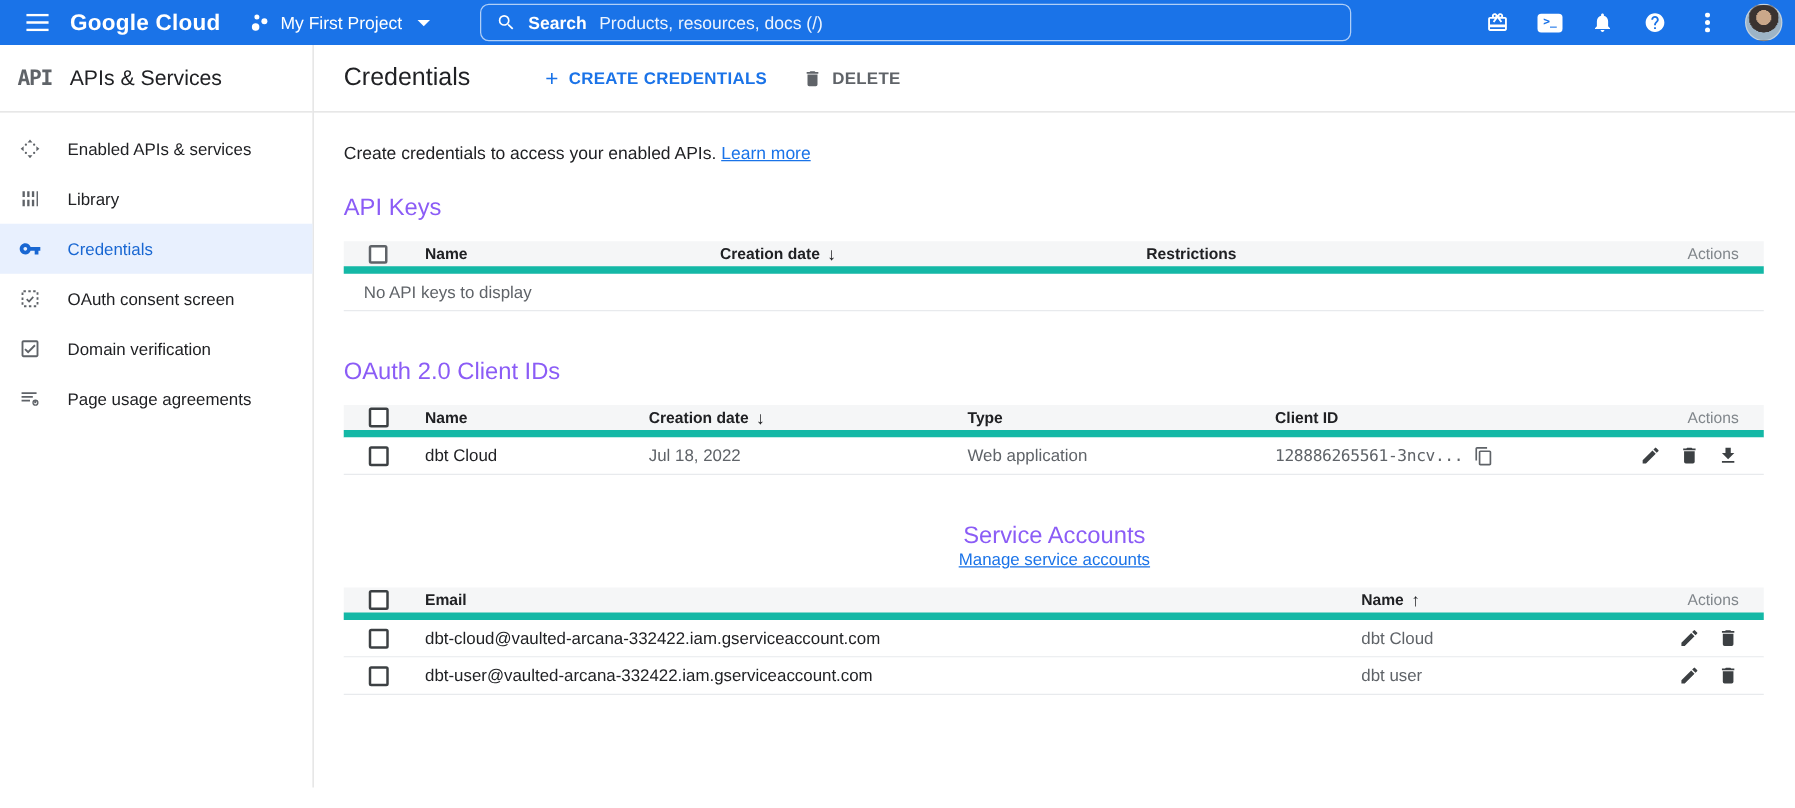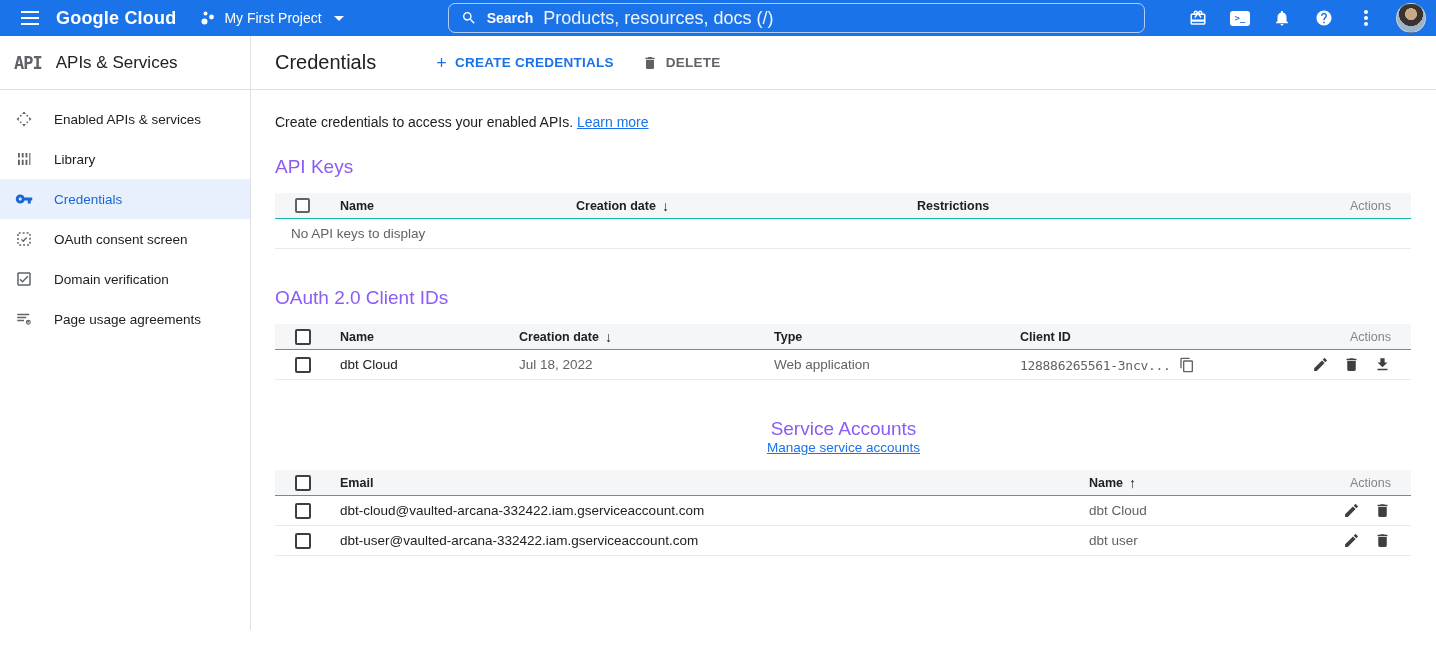--- a/index.html
+++ b/index.html
@@ -38,30 +38,30 @@
     font-size: 14px; white-space: nowrap;
   }
   .caret-down {
     width: 0; height: 0;
     border-left: 5px solid transparent;
     border-right: 5px solid transparent;
     border-top: 5px solid #fff;
     margin-left: 4px;
   }
   .searchbar {
-    margin-left: 96px;
+    margin-left: 32px;
     width: 697px; height: 30px;
     border: 1px solid rgba(255,255,255,.65);
     border-radius: 7px;
     display: flex; align-items: center;
     padding: 0 12px; gap: 10px;
     cursor: text;
   }
   .searchbar .search-label { font-weight: 700; font-size: 14px; }
-  .searchbar .search-placeholder { color: rgba(255,255,255,.92); font-size: 18px; }
+  .searchbar .search-placeholder { color: rgba(255,255,255,.92); font-size: 14px; }
   .topbar-actions {
     margin-left: auto;
     display: flex; align-items: center; gap: 6px;
   }
   .tb-icon-btn {
     width: 36px; height: 36px;
     display: flex; align-items: center; justify-content: center;
     background: none; border: none; color: #fff; cursor: pointer;
   }
   .shell-box {
@@ -135,21 +135,21 @@
   .mt-26 { margin-top: 26px; }
   .mt-38 { margin-top: 38px; }
   .manage-link { font-size: 13.5px; }
   
   .table { margin-top: 15px; width: 1136px; }
   .trow {
     display: grid; align-items: center;
     border-bottom: 1px solid #e8eaed;
     padding-left: 20px; padding-right: 20px;
   }
-  .trow.head { background: #f5f6f7; height: 26px; border-bottom: 1px solid #14b8a6; }
+  .trow.head { background: #f5f6f7; height: 26px; border-bottom: 6px solid #14b8a6; }
   .trow.data { height: 30px; background: #fff; }
   .cols-apikeys { grid-template-columns: 45px 236px 341px 1fr 70px; }
   .cols-oauth   { grid-template-columns: 45px 179px 255px 246px 1fr 100px; }
   .cols-sa      { grid-template-columns: 45px 749px 1fr 80px; }
   .hcell { font-size: 12.5px; font-weight: 700; color: #202124; display: flex; align-items: center; gap: 6px; }
   .hcell.actions { justify-content: flex-end; color: #80868b; font-weight: 400; font-size: 12.5px; }
   .dcell { font-size: 13.5px; color: #202124; display: flex; align-items: center; gap: 6px; }
   .dcell.gray { color: #5f6368; }
   .dcell.mono { font-family: "DejaVu Sans Mono", monospace; font-size: 13px; color: #5f6368; letter-spacing: -0.3px; align-items: flex-end; }
   .dcell.actions { justify-content: flex-end; gap: 14px; }

